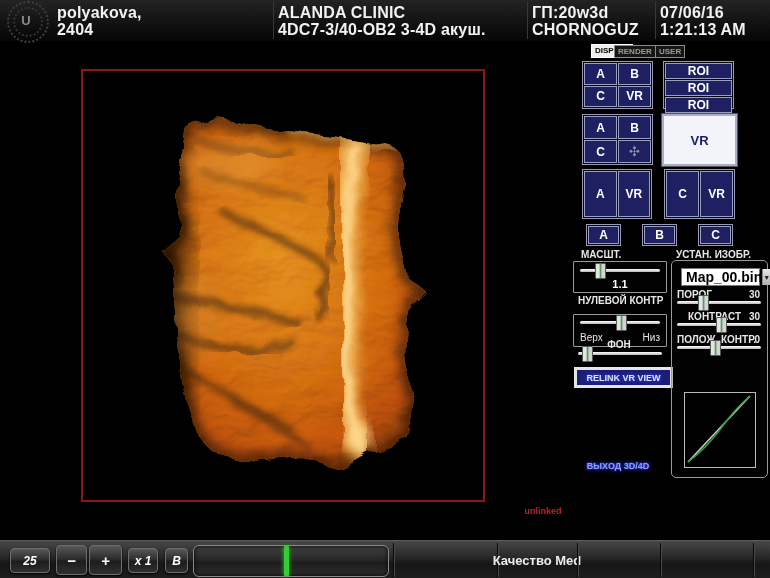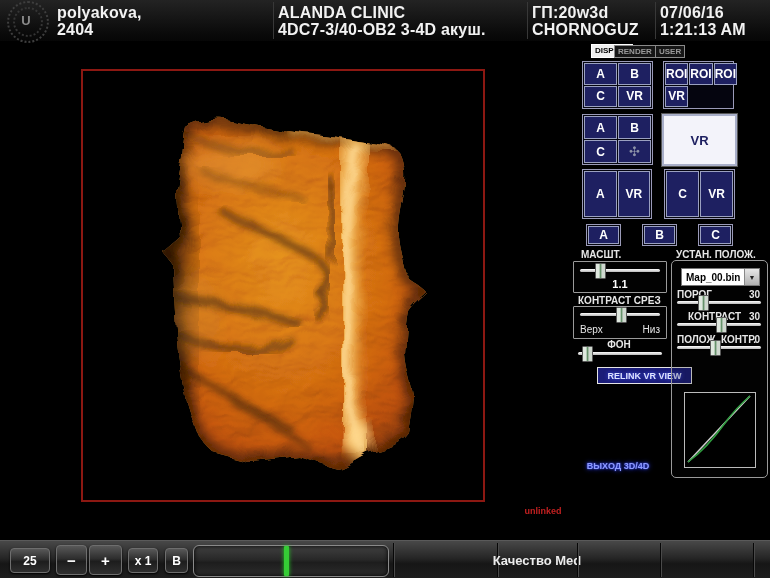--- a/index.html
+++ b/index.html
@@ -34,36 +34,36 @@
          border:2px solid #a8aec8;color:#1e2061;font-weight:bold;font-size:13px;
          display:flex;align-items:center;justify-content:center;box-shadow:0 0 0 1px #555;}
   .lbl{position:absolute;color:#e6e6e6;font-weight:bold;font-size:10px;white-space:nowrap;}
   .val{position:absolute;color:#fff;font-weight:bold;font-size:11px;white-space:nowrap;}
   .gbox{position:absolute;border:1px solid #9a9a9a;border-radius:1px;background:rgba(10,10,10,.2);}
   .track{position:absolute;height:3px;background:linear-gradient(#ffffff,#b8b8b8);border-radius:2px;
          box-shadow:0 1px 1px rgba(0,0,0,.8);}
   .thumb{position:absolute;top:-6px;width:9px;height:14px;border:1px solid #5a5a5a;border-radius:1px;
          background:linear-gradient(90deg,#dfe8df 35%,#6f9a74 45%,#5d8a62 55%,#cfd8cf 65%);}
   .relink{position:absolute;left:574px;top:367px;width:93px;height:15px;background:#1b1d78;
-          border:1px solid #e5e5e5;color:#dde2ff;font-weight:bold;font-size:9px;
-          display:flex;align-items:center;justify-content:center;text-shadow:0 0 4px #4455ff;cursor:pointer;margin-left:23px;}
+          border:3px solid #e5e5e5;color:#dde2ff;font-weight:bold;font-size:9px;
+          display:flex;align-items:center;justify-content:center;text-shadow:0 0 4px #4455ff;cursor:pointer;}
   .dropdown{position:absolute;left:681px;top:268px;width:77px;height:16px;background:#fff;
             border:1px solid #777;display:flex;align-items:center;cursor:pointer;}
-  .dropdown .dtext{flex:1;color:#000;font-size:10px;font-weight:bold;padding-left:4px;}
+  .dropdown .dtext{flex:1;color:#000;font-size:14px;font-weight:bold;padding-left:4px;}
   .dropdown .darrow{width:14px;height:100%;background:linear-gradient(#e8e8e8,#b0b0b0);
             border-left:1px solid #888;color:#222;font-size:7px;display:flex;align-items:center;justify-content:center;}
   .curvebox{position:absolute;left:684px;top:392px;width:70px;height:74px;border:1px solid #bbb;background:#000;}
   .exit3d{position:absolute;left:584px;top:461px;width:68px;text-align:center;color:#8e9bff;
           font-weight:bold;font-size:9px;text-shadow:0 0 5px #2a3cff,0 0 2px #4a5cff;cursor:pointer;}
   
   .bottombar{position:absolute;left:0;top:540px;width:770px;height:38px;
              background:linear-gradient(#484848,#262626 45%,#161616 60%,#1e1e1e);border-top:1px solid #5a5a5a;}
   .bbtn{position:absolute;background:linear-gradient(#585858,#2e2e2e 45%,#1d1d1d 55%,#2f2f2f);
         border:1px solid #6e6e6e;border-radius:4px;color:#fff;font-weight:bold;font-size:12px;
-        display:flex;align-items:center;justify-content:center;box-shadow:0 1px 2px #000;cursor:pointer;}
+        display:flex;align-items:center;justify-content:center;box-shadow:0 1px 2px #000;cursor:pointer;font-style:italic;}
   .cinebar{position:absolute;left:193px;top:4px;width:194px;height:30px;border-radius:6px;
            border:1px solid #8a8a8a;background:linear-gradient(#404040,#282828 45%,#1d1d1d 55%,#2c2c2c);
            box-shadow:inset 0 0 4px #000;cursor:pointer;}
   .cinemark{position:absolute;left:90px;top:0;width:5px;height:30px;background:#35cc35;
             box-shadow:0 0 4px #2c2;border-radius:1px;}
   .seg{position:absolute;top:0;height:38px;display:flex;align-items:center;justify-content:center;
        color:#ececec;font-weight:bold;font-size:13px;white-space:nowrap;}
   .segdiv{position:absolute;top:2px;width:1px;height:34px;background:#070707;box-shadow:1px 0 0 #4a4a4a;}
 </style>
 </head>
@@ -169,21 +169,21 @@
   <div class="tab active" style="left:591px;top:44px">DISPLAY</div>
   <div class="tab" style="left:614px;top:45px">RENDER</div>
   <div class="tab" style="left:655px;top:45px">USER</div>
 
   <div class="bgrid" style="left:582px;top:61px;width:67px;height:44px;grid-template-columns:1fr 1fr;grid-template-rows:1fr 1fr;">
     <div class="cell">A</div>
     <div class="cell">B</div>
     <div class="cell">C</div>
     <div class="cell">VR</div>
   </div>
-  <div class="bgrid" style="left:663px;top:61px;width:67px;height:44px;grid-template-columns:1fr 1fr 1fr;grid-template-rows:1fr 1fr;">
+  <div class="bgrid" style="left:663px;top:61px;width:67px;height:44px;grid-template-columns:1fr;grid-template-rows:1fr 1fr;">
     <div class="cell">ROI</div>
     <div class="cell">ROI</div>
     <div class="cell">ROI</div>
     <div class="cell">VR</div>
   </div>
 
   <div class="bgrid" style="left:582px;top:114px;width:67px;height:47px;grid-template-columns:1fr 1fr;grid-template-rows:1fr 1fr;">
     <div class="cell">A</div>
     <div class="cell">B</div>
     <div class="cell">C</div>
@@ -213,37 +213,37 @@
   </div>
 
   <span class="lbl" style="left:581px;top:249px">МАСШТ.</span>
   <div class="gbox" style="left:573px;top:261px;width:92px;height:30px">
     <div class="track" style="left:6px;top:7px;width:80px">
       <div class="thumb" style="left:15px"></div>
     </div>
     <span class="val" style="left:0;top:16px;width:92px;text-align:center;position:absolute">1.1</span>
   </div>
 
-  <span class="lbl" style="left:578px;top:295px">КОНТРАСТ СРЕЗ</span>
-  <div class="gbox" style="left:573px;top:306px;width:92px;height:31px">
+  <span class="lbl" style="left:578px;top:295px">НУЛЕВОЙ КОНТР</span>
+  <div class="gbox" style="left:573px;top:314px;width:92px;height:31px">
     <div class="track" style="left:6px;top:6px;width:80px">
       <div class="thumb" style="left:36px"></div>
     </div>
     <span class="lbl" style="left:6px;top:17px;font-weight:normal">Верх</span>
     <span class="lbl" style="right:6px;top:17px;left:auto;font-weight:normal">Низ</span>
   </div>
 
   <span class="lbl" style="left:573px;top:339px;width:92px;text-align:center">ФОН</span>
   <div class="track" style="left:578px;top:352px;width:84px">
     <div class="thumb" style="left:4px"></div>
   </div>
 
   <div class="relink">RELINK VR VIEW</div>
 
-  <span class="lbl" style="left:676px;top:249px">УСТАН. ПОЛОЖ.</span>
+  <span class="lbl" style="left:676px;top:249px">УСТАН. ИЗОБР.</span>
   <div class="gbox" style="left:671px;top:260px;width:95px;height:216px;border-radius:5px"></div>
   <div class="dropdown">
     <span class="dtext">Map_00.bin</span>
     <span class="darrow">▼</span>
   </div>
   <span class="lbl" style="left:677px;top:289px">ПОРОГ</span>
   <span class="lbl" style="left:730px;top:289px;width:30px;text-align:right">30</span>
   <div class="track" style="left:677px;top:301px;width:84px">
     <div class="thumb" style="left:21px"></div>
   </div>

